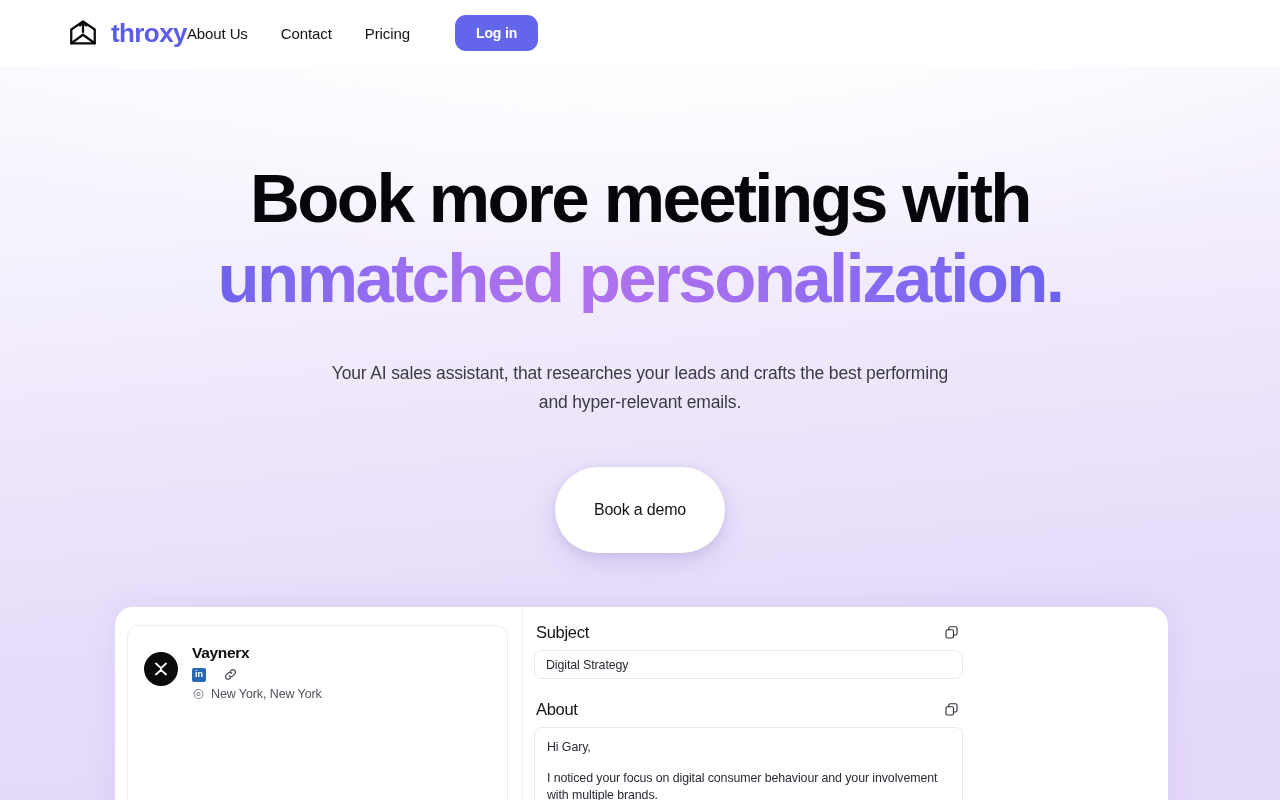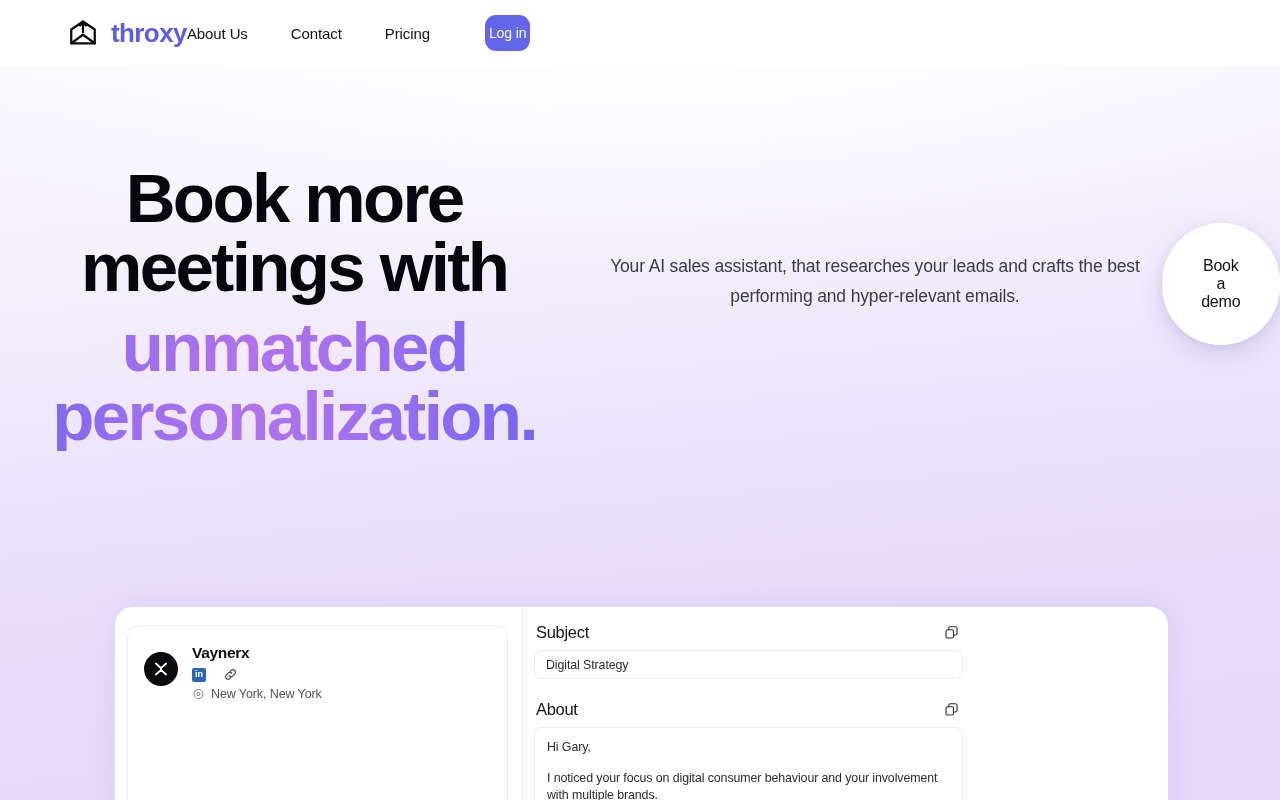--- a/index.html
+++ b/index.html
@@ -29,36 +29,36 @@
   .header{
     position:absolute; left:0; top:0; width:1280px; height:66px;
     display:flex; align-items:center; justify-content:flex-start;
     padding:0 72px 0 68px; z-index:40;
   }
   .brand{ display:flex; align-items:center; gap:13px; }
   .brand-icon{ width:30px; height:30px; display:block; }
   .brand-name{
     font-size:26px; font-weight:700; color:#5b5bec; letter-spacing:-0.6px;
   }
-  .nav{ display:flex; align-items:center; gap:43px; }
+  .nav{ display:flex; align-items:center; gap:33px; }
   .nav-link{
     font-size:15px; color:#121217; letter-spacing:-0.1px; text-decoration:none;
     white-space:nowrap;
   }
   .login-btn{
     margin-left:12px;
     background:#6366ea; color:#ffffff; border:none;
-    font-family:inherit; font-size:14px; font-weight:400;
-    padding:10px 4px; border-radius:11px; cursor:pointer; letter-spacing:-0.1px;
+    font-family:inherit; font-size:14px; font-weight:700;
+    padding:10px 21px; border-radius:11px; cursor:pointer; letter-spacing:-0.1px;
   }
 
   
   .hero{
     position:absolute; left:0; top:66px; width:1280px;
-    display:flex; flex-direction:row; align-items:center; z-index:10;
+    display:flex; flex-direction:column; align-items:center; z-index:10;
   }
   .headline{
     margin-top:98px;
     text-align:center;
     font-size:69px; font-weight:800; line-height:1.0;
     letter-spacing:-2.6px; color:#07070b;
   }
   .headline-2{
     display:block; margin-top:11px;
     background:linear-gradient(90deg,#6f63ef 0%, #9a6ef0 22%, #b272ec 42%, #a06ff0 62%, #8168f2 82%, #6d63ef 100%);

